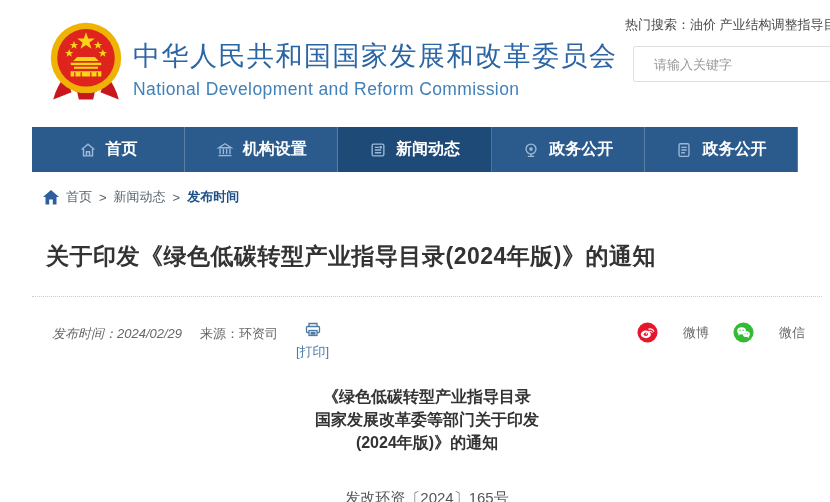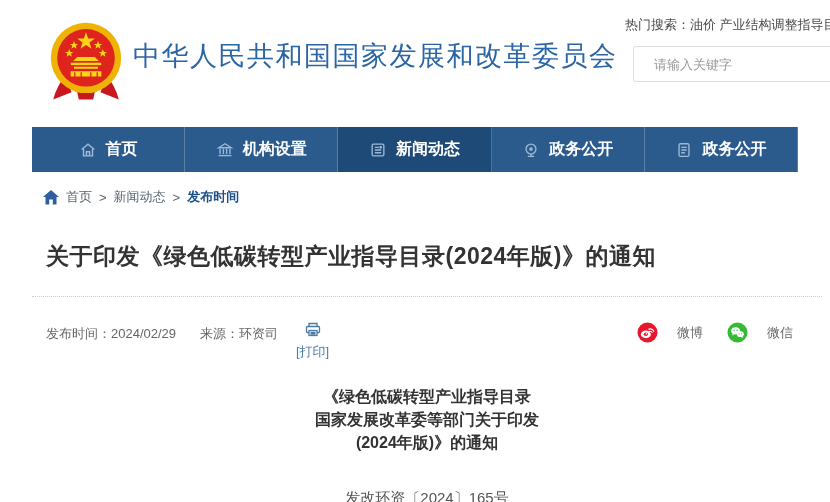--- a/index.html
+++ b/index.html
@@ -56,26 +56,26 @@
   
   .page-title {
     position: absolute; left: 46px; top: 241px; width: 760px;
     font-size: 23px; font-weight: bold; color: #333; letter-spacing: 0.5px;
   }
   .dotted-divider {
     position: absolute; left: 32px; top: 296px; width: 790px; height: 0;
     border-top: 1px dotted #ccc;
   }
   .meta-row { position: absolute; left: 0; top: 322px; width: 830px; height: 22px; font-size: 13px; color: #666; }
-  .meta-time { position: absolute; left: 46px; top: 3px; }
+  .meta-time { position: absolute; left: 52px; top: 3px; font-style: italic; }
   .meta-source { position: absolute; left: 200px; top: 3px; }
   .print-btn { position: absolute; left: 296px; top: 0; display: flex; align-items: center; gap: 6px; color: #4d79a6; cursor: pointer; flex-direction: column; }
   .print-btn svg { width: 16px; height: 15px; }
   .share { position: absolute; left: 637px; top: 0; display: flex; align-items: center; gap: 12px; }
-  .share .share-item { display: flex; align-items: center; gap: 19px; cursor: pointer; }
+  .share .share-item { display: flex; align-items: center; gap: 25px; cursor: pointer; }
   .share .share-item + .share-item { margin-left: 12px; }
   .share svg { width: 21px; height: 21px; }
   .share .share-label { color: #666; font-size: 13px; }
 
   .article-body { position: absolute; left: 32px; top: 385px; width: 790px; text-align: center; }
   .body-title { font-size: 16px; font-weight: bold; color: #333; line-height: 23px; }
   .doc-number { margin-top: 35px; font-size: 15px; color: #555; font-weight: normal; }
 </style>
 </head>
 <body>
@@ -95,20 +95,21 @@
     <path d="M34 50 L66 50 L61 45 L39 45 Z" fill="#f9d417"></path>
     <rect x="31" y="52" width="38" height="3" fill="#f9d417"></rect>
     <rect x="35" y="57" width="30" height="2.6" fill="#f9d417"></rect>
     <path d="M30 62 h40 v8 h-40 Z M36 64 v6 M44 64 v6 M56 64 v6 M64 64 v6" fill="#f9d417" stroke="#de241c" stroke-width="1.6"></path>
     <rect x="36" y="82" width="28" height="7" rx="2" fill="#efb306"></rect>
   </svg>
 </div>
 
 <div class="site-title">
   <div class="zh">中华人民共和国国家发展和改革委员会</div>
+  <div class="en">National Development and Reform Commission</div>
 </div>
 
 <div class="hot-search">热门搜索：油价  产业结构调整指导目录</div>
 <input class="search-box" type="text" placeholder="请输入关键字" style="">
 
 <div class="nav">
   <div class="nav-item">
     <svg viewBox="0 0 20 20" fill="none" stroke="#9db9d6" stroke-width="1.6">
       <path d="M3 9.5 L10 3.5 L17 9.5"></path>
         <path d="M5 8.8 V16.5 H15 V8.8"></path>

